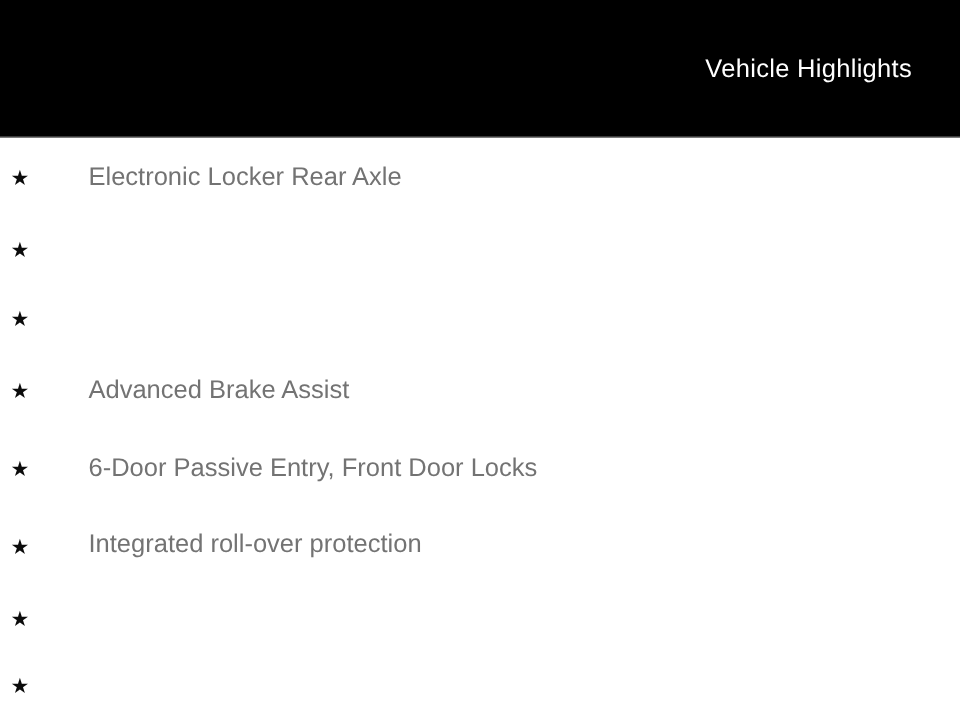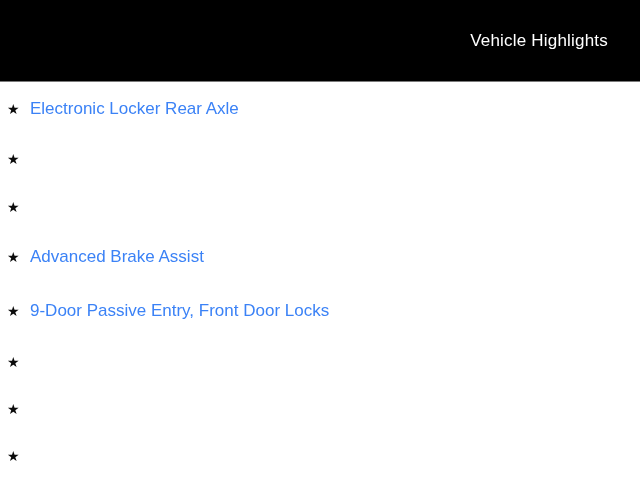--- a/index.html
+++ b/index.html
@@ -13,21 +13,21 @@
     font-family: "Liberation Sans", "DejaVu Sans", sans-serif;
     overflow: hidden;
   }
   .panel {
     width: 640px;
     height: 480px;
     display: flex;
     flex-direction: column;
   }
   .header {
-    height: 82px;
+    height: 92px;
     background: #000000;
     border-bottom: 1px solid #7a7a7a;
     display: flex;
     align-items: center;
     justify-content: flex-end;
     padding-right: 32px;
     box-sizing: border-box;
     flex: 0 0 auto;
   }
   .header-title {
@@ -51,24 +51,25 @@
   }
   .star {
     color: #0b0b0b;
     font-size: 14px;
     line-height: 1;
     width: 23px;
     flex: 0 0 auto;
     display: inline-block;
   }
   .feature-label {
-    color: #3b82f6;
+    color: #737373;
     font-size: 17px;
     line-height: 1.2;
     white-space: nowrap;
+    margin-left: 29px;
   }
 </style>
 </head>
 <body>
 
 <div class="panel">
 
   <div class="header">
     <span class="header-title">Vehicle Highlights</span>
   </div>
@@ -88,25 +89,26 @@
       <span class="star">★</span>
     </div>
 
     <div class="feature-row">
       <span class="star">★</span>
       <span class="feature-label">Advanced Brake Assist</span>
     </div>
 
     <div class="feature-row">
       <span class="star">★</span>
-      <span class="feature-label">9-Door Passive Entry, Front Door Locks</span>
+      <span class="feature-label">6-Door Passive Entry, Front Door Locks</span>
     </div>
 
     <div class="feature-row">
       <span class="star">★</span>
+      <span class="feature-label">Integrated roll-over protection</span>
     </div>
 
     <div class="feature-row">
       <span class="star">★</span>
     </div>
 
     <div class="feature-row">
       <span class="star">★</span>
     </div>
 

